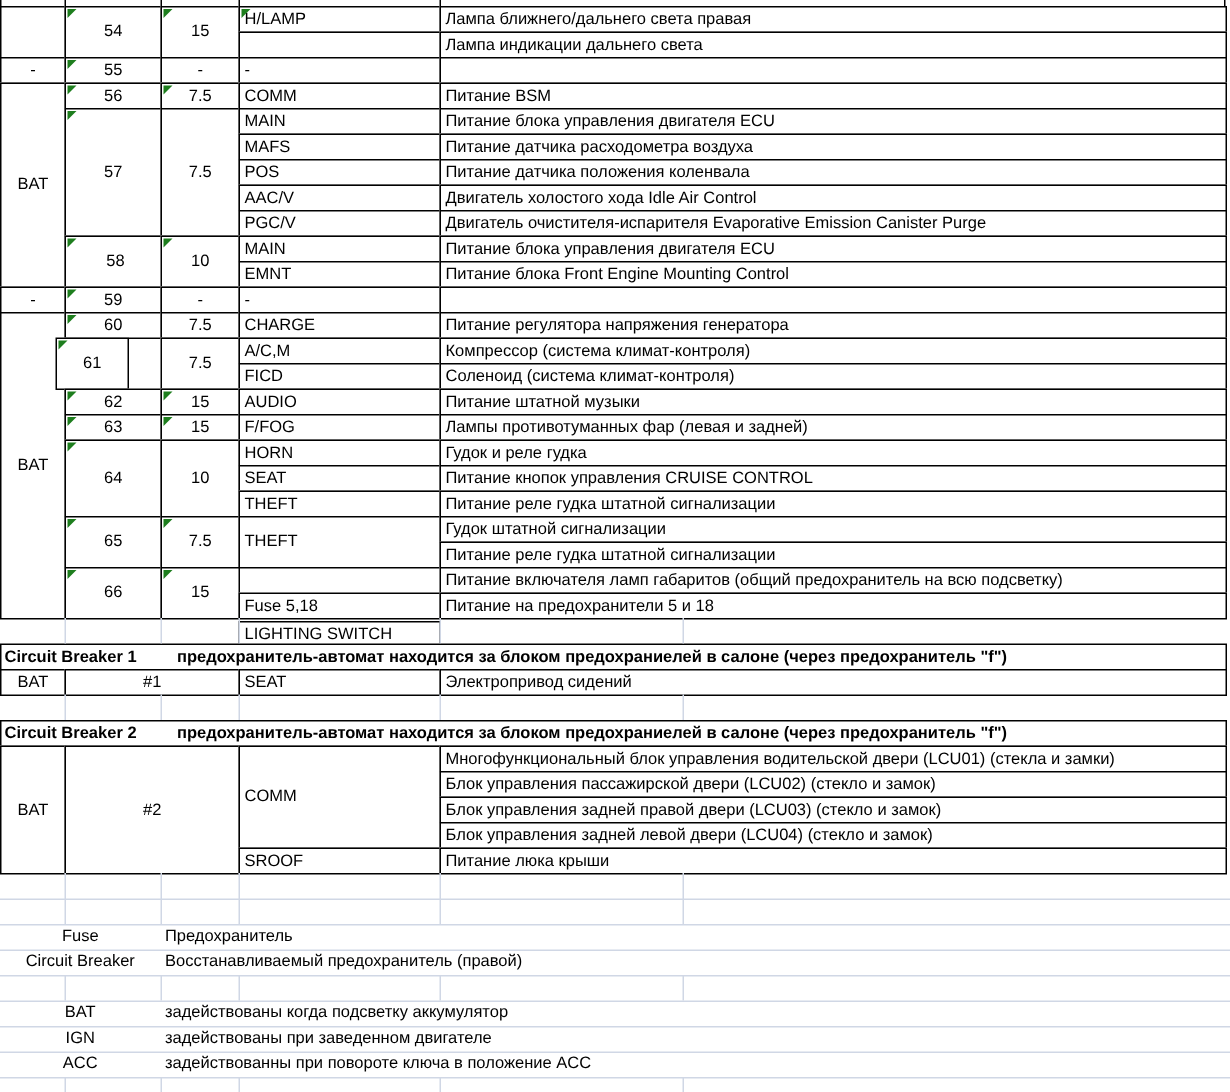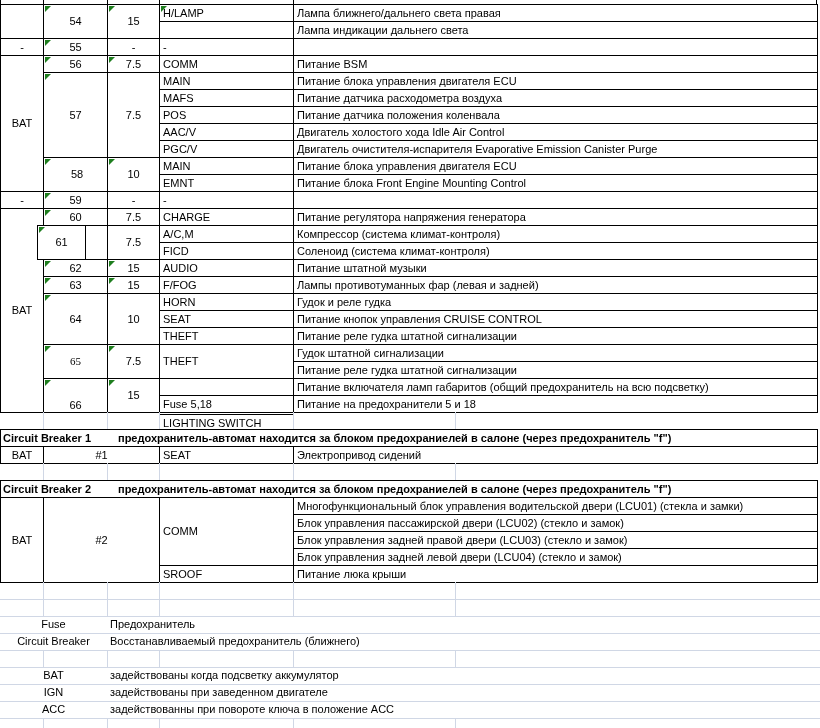--- a/index.html
+++ b/index.html
@@ -263,38 +263,38 @@
       </div>
       <div class="cell d" style="left: 293px; top: 310px; width: 525px; height: 18px;">
         <span>Питание кнопок управления CRUISE CONTROL</span>
       </div>
       <div class="cell c" style="left: 159px; top: 327px; width: 135px; height: 18px;">
         <span>THEFT</span>
       </div>
       <div class="cell d" style="left: 293px; top: 327px; width: 525px; height: 18px;">
         <span>Питание реле гудка штатной сигнализации</span>
       </div>
-      <div class="cell n" style="left: 43px; top: 344px; width: 65px; height: 35px; font-family: Liberation Serif, serif;">
+      <div class="cell n" style="left: 43px; top: 344px; width: 65px; height: 35px;">
         <span>65</span>
         <div class="tri"></div>
       </div>
       <div class="cell a" style="left: 107px; top: 344px; width: 53px; height: 35px;">
         <span>7.5</span>
         <div class="tri"></div>
       </div>
       <div class="cell c" style="left: 159px; top: 344px; width: 135px; height: 35px;">
         <span>THEFT</span>
       </div>
       <div class="cell d" style="left: 293px; top: 344px; width: 525px; height: 18px;">
         <span>Гудок штатной сигнализации</span>
       </div>
       <div class="cell d" style="left: 293px; top: 361px; width: 525px; height: 18px;">
         <span>Питание реле гудка штатной сигнализации</span>
       </div>
-      <div class="cell n" style="left: 43px; top: 378px; width: 65px; height: 35px; align-items: flex-end;">
+      <div class="cell n" style="left: 43px; top: 378px; width: 65px; height: 35px;">
         <span>66</span>
         <div class="tri"></div>
       </div>
       <div class="cell a" style="left: 107px; top: 378px; width: 53px; height: 35px;">
         <span>15</span>
         <div class="tri"></div>
       </div>
       <div class="cell c" style="left: 159px; top: 378px; width: 135px; height: 18px; margin-top: 36px;">
         <span>LIGHTING SWITCH</span>
       </div>
@@ -359,21 +359,21 @@
       </div>
       <div class="cell d" style="left: 293px; top: 565px; width: 525px; height: 18px;">
         <span>Питание люка крыши</span>
       </div>
     </div>
 
   <div id="legend">
       <div class="legend-label" style="top: 616px;">Fuse</div>
       <div class="legend-desc" style="top: 616px;">Предохранитель</div>
       <div class="legend-label" style="top: 633px;">Circuit Breaker</div>
-      <div class="legend-desc" style="top: 633px;">Восстанавливаемый предохранитель (ближнего)</div>
+      <div class="legend-desc" style="top: 633px;">Восстанавливаемый предохранитель (правой)</div>
       <div class="legend-label" style="top: 667px;">BAT</div>
       <div class="legend-desc" style="top: 667px;">задействованы когда подсветку аккумулятор</div>
       <div class="legend-label" style="top: 684px;">IGN</div>
       <div class="legend-desc" style="top: 684px;">задействованы при заведенном двигателе</div>
       <div class="legend-label" style="top: 701px;">ACC</div>
       <div class="legend-desc" style="top: 701px;">задействованны при повороте ключа в положение ACC</div>
     </div>
   <div id="overlay">
       <div class="hline" style="top: 599px;"></div>
       <div class="hline" style="top: 616px;"></div>

